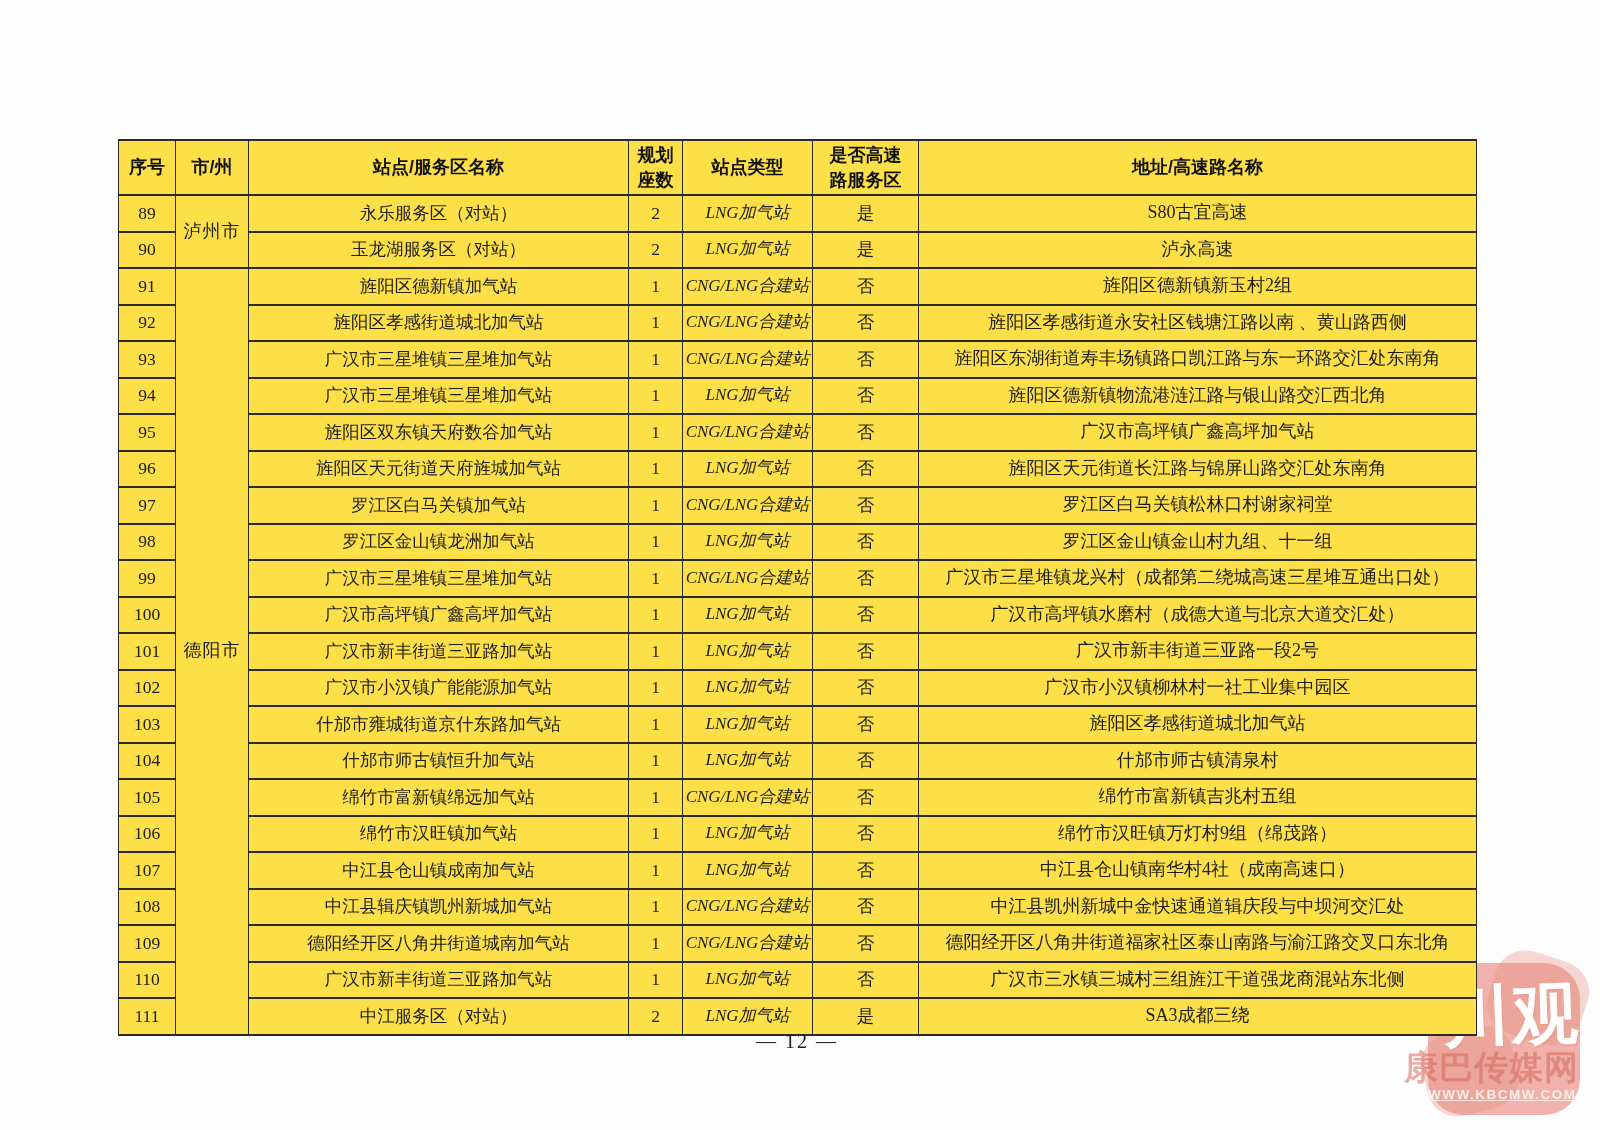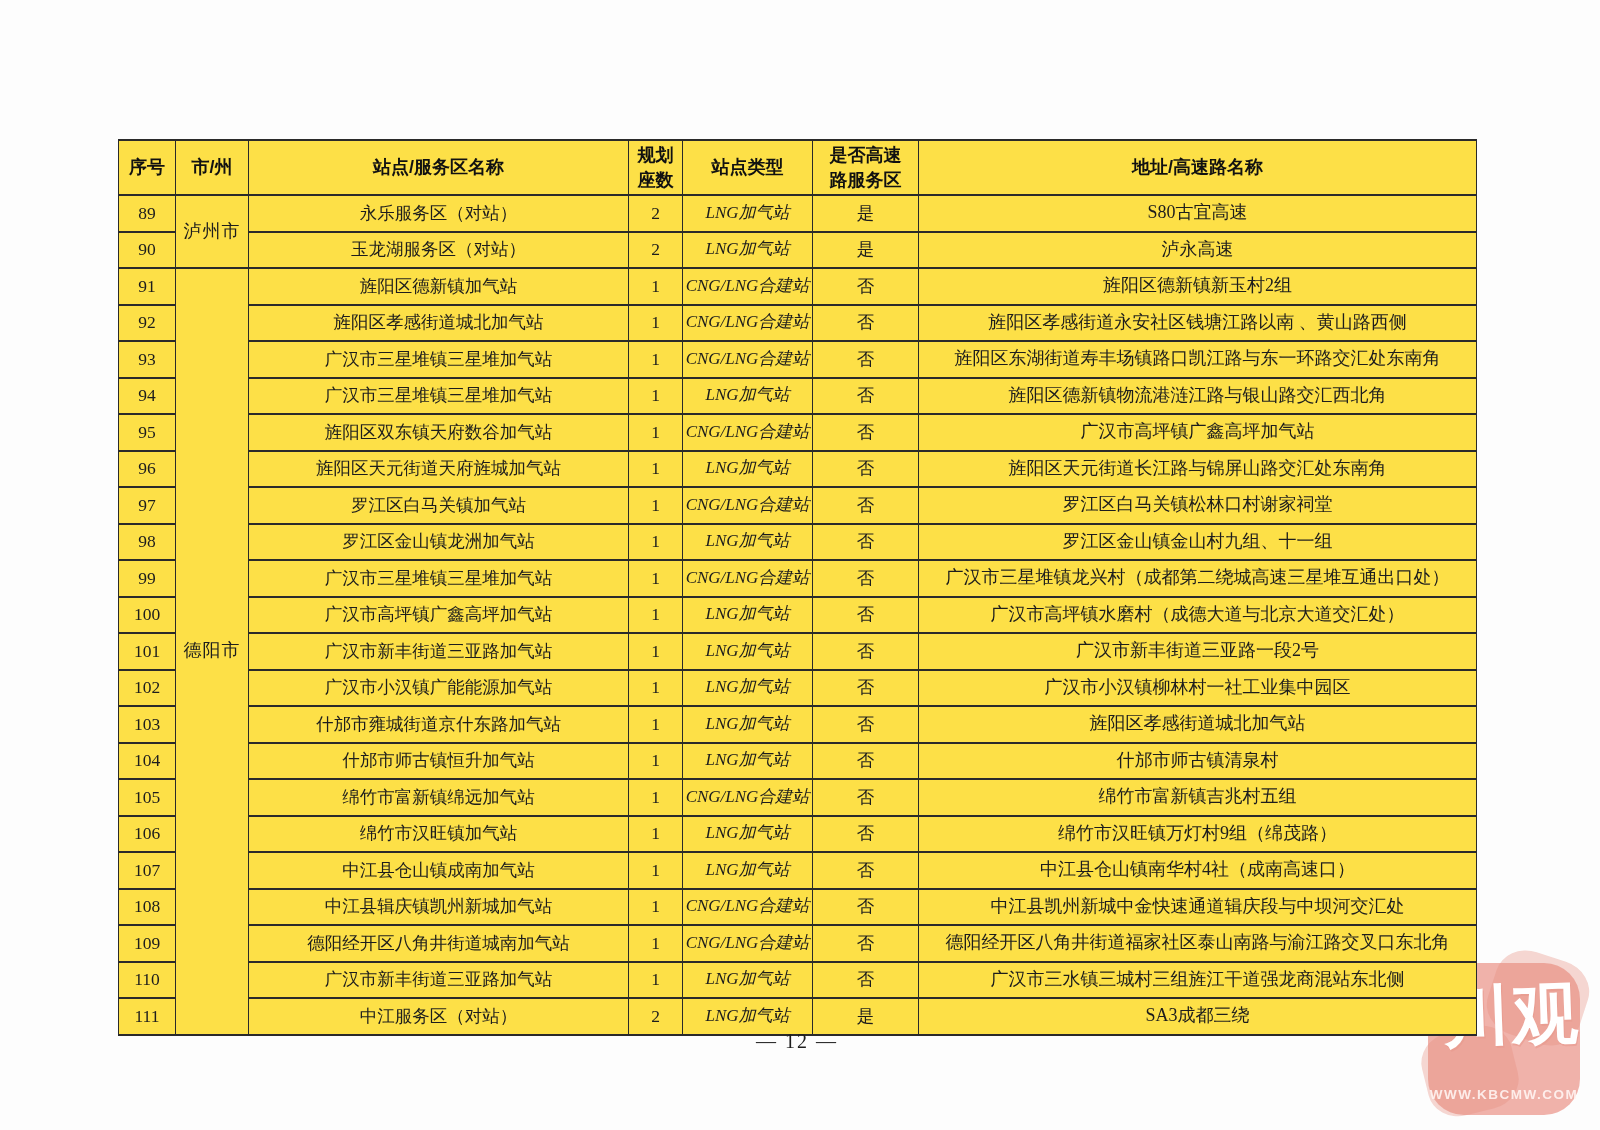--- a/index.html
+++ b/index.html
@@ -118,35 +118,37 @@
     color: rgba(214, 104, 90, 0.55);
     white-space: nowrap;
     letter-spacing: 1px;
   }
   .wm-url {
     position: absolute;
     left: 0;
     width: 100%;
     top: 124px;
     z-index: 1;
-    text-align: center;
+    text-align: left;
     font-family: "Liberation Sans", sans-serif;
     font-weight: bold;
     font-size: 13.5px;
     color: rgba(255, 244, 242, 0.9);
     letter-spacing: 1.5px;
     white-space: nowrap;
+    text-decoration: underline;
   }
 </style>
 </head>
 <body>
 
 <div class="watermark">
   <div class="wm-blob b1"></div>
   <div class="wm-blob b2"></div>
+  <div class="wm-site">康巴传媒网</div>
   <div class="wm-url">WWW.KBCMW.COM</div>
   <div class="wm-brand">川观</div>
 </div>
 
 <table class="doc-table">
   <colgroup>
     <col style="width:57px">
       <col style="width:73px">
       <col style="width:380px">
     <col style="width:54px">

